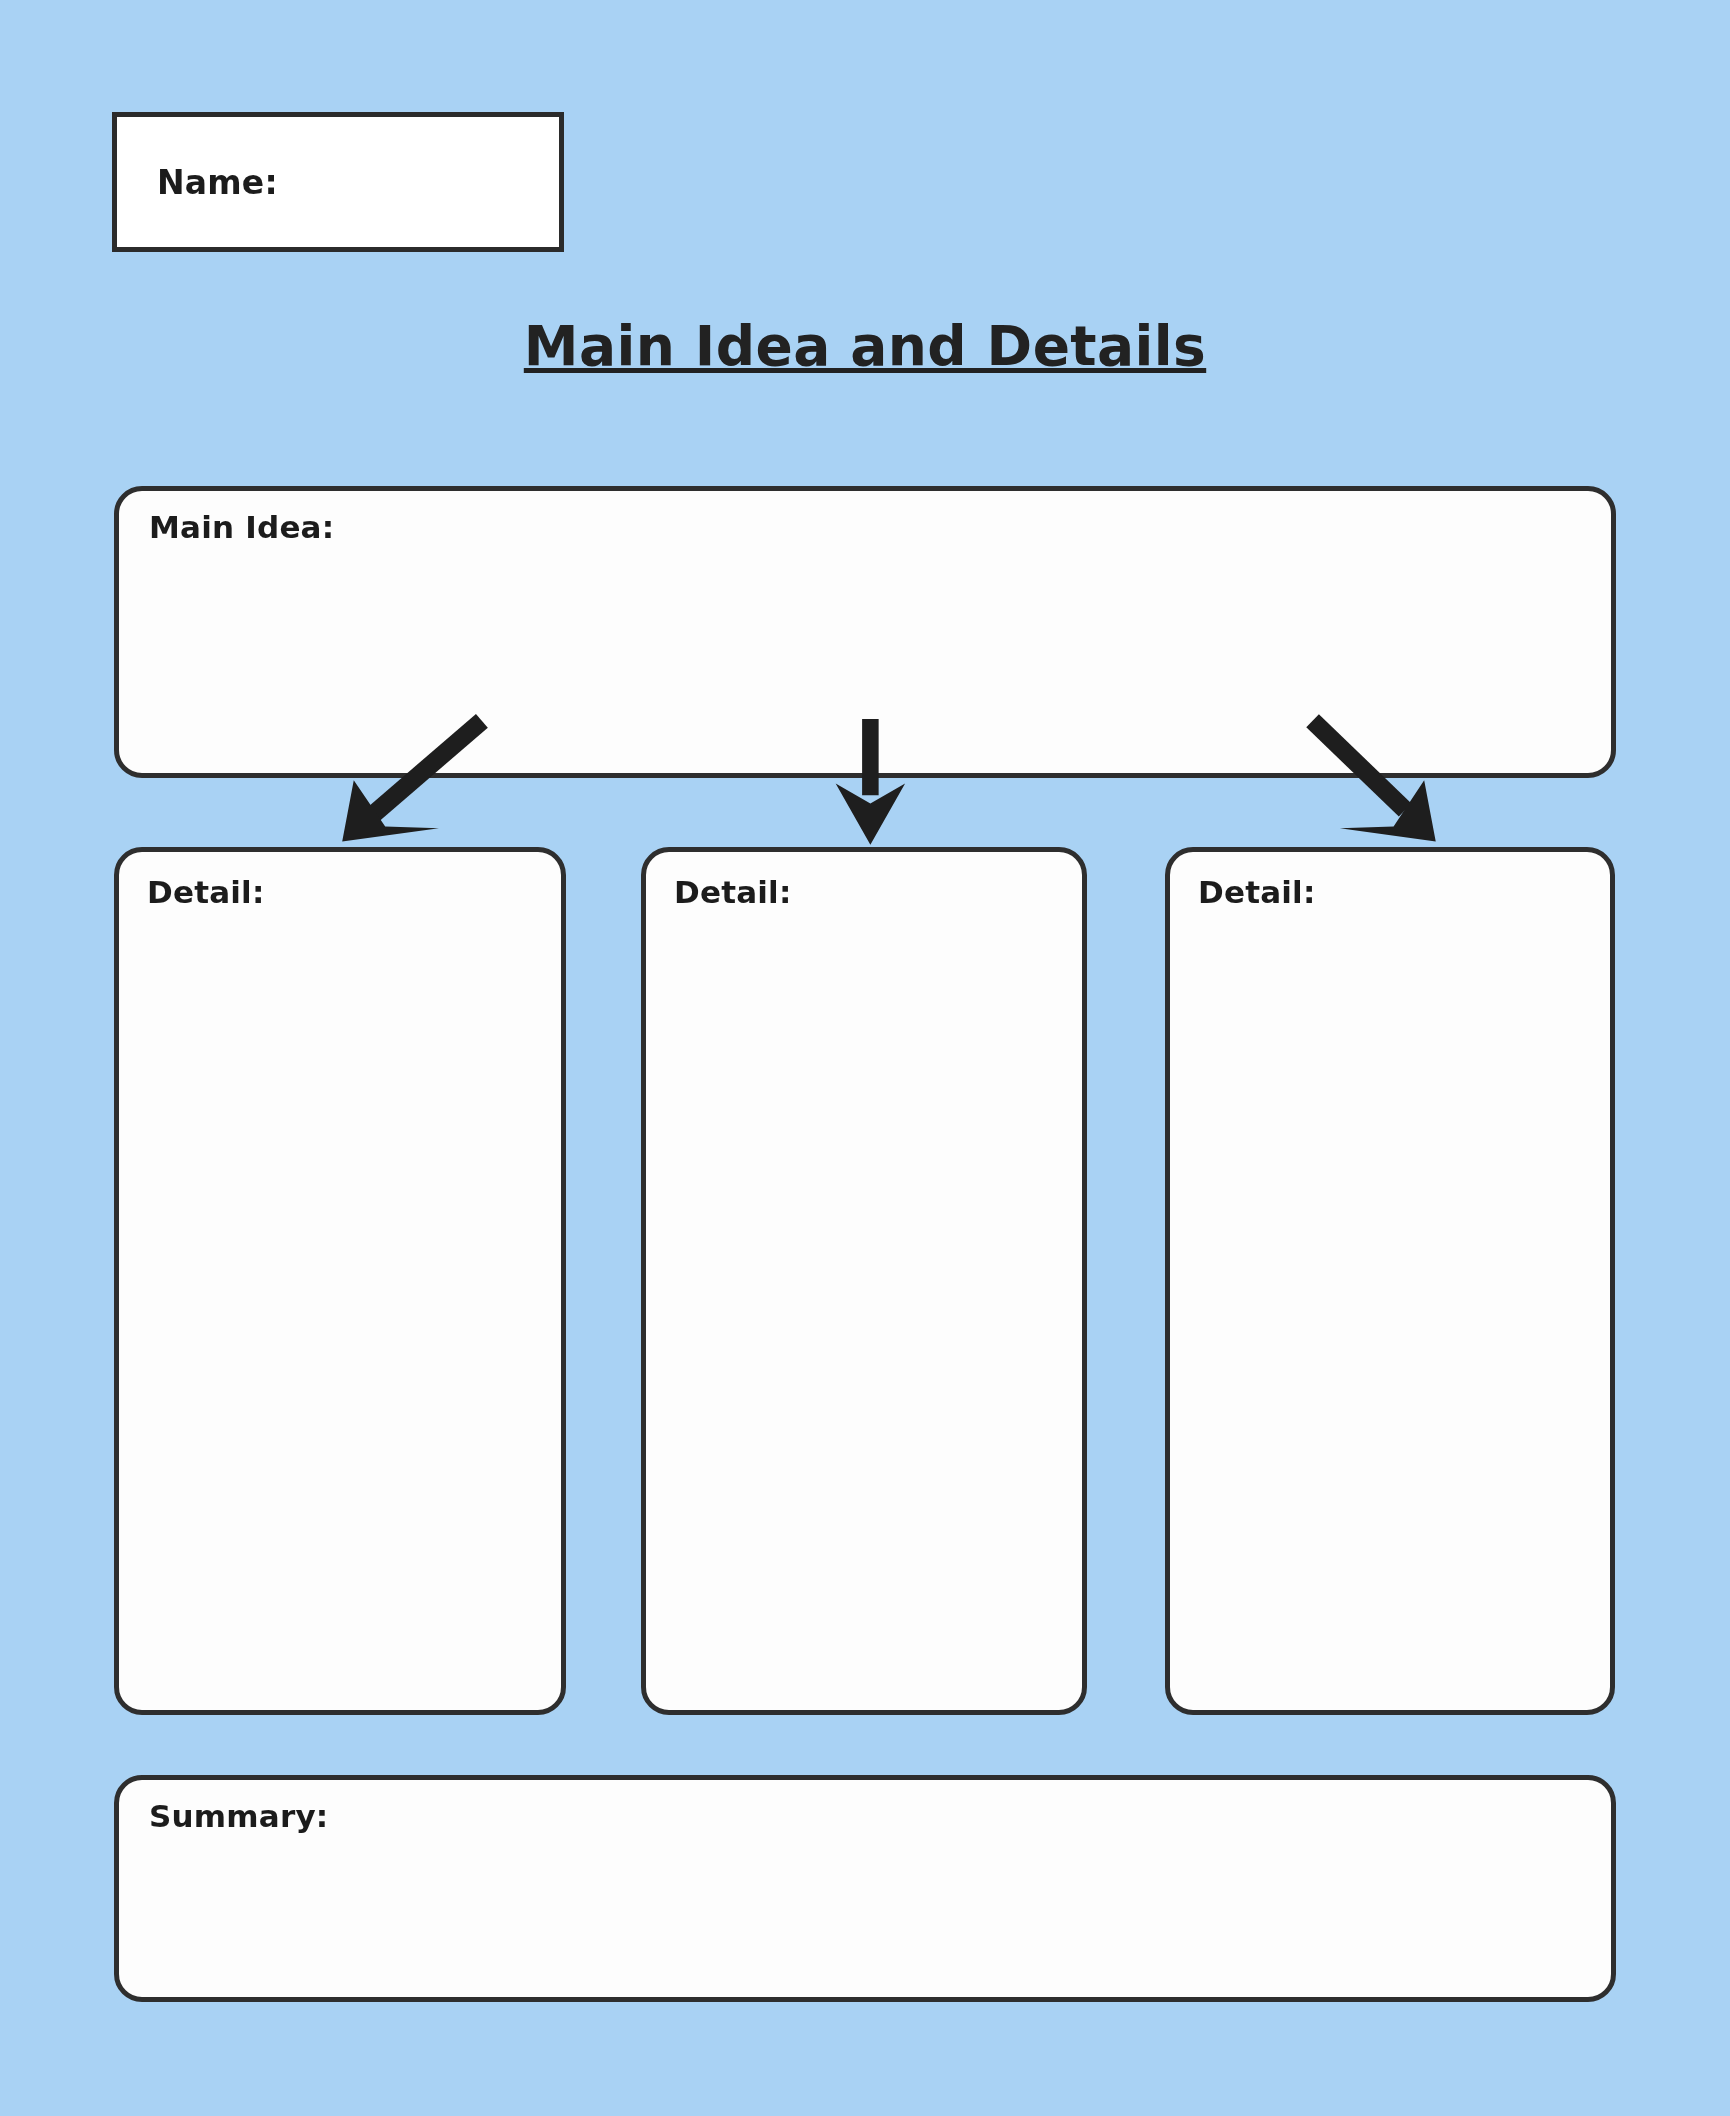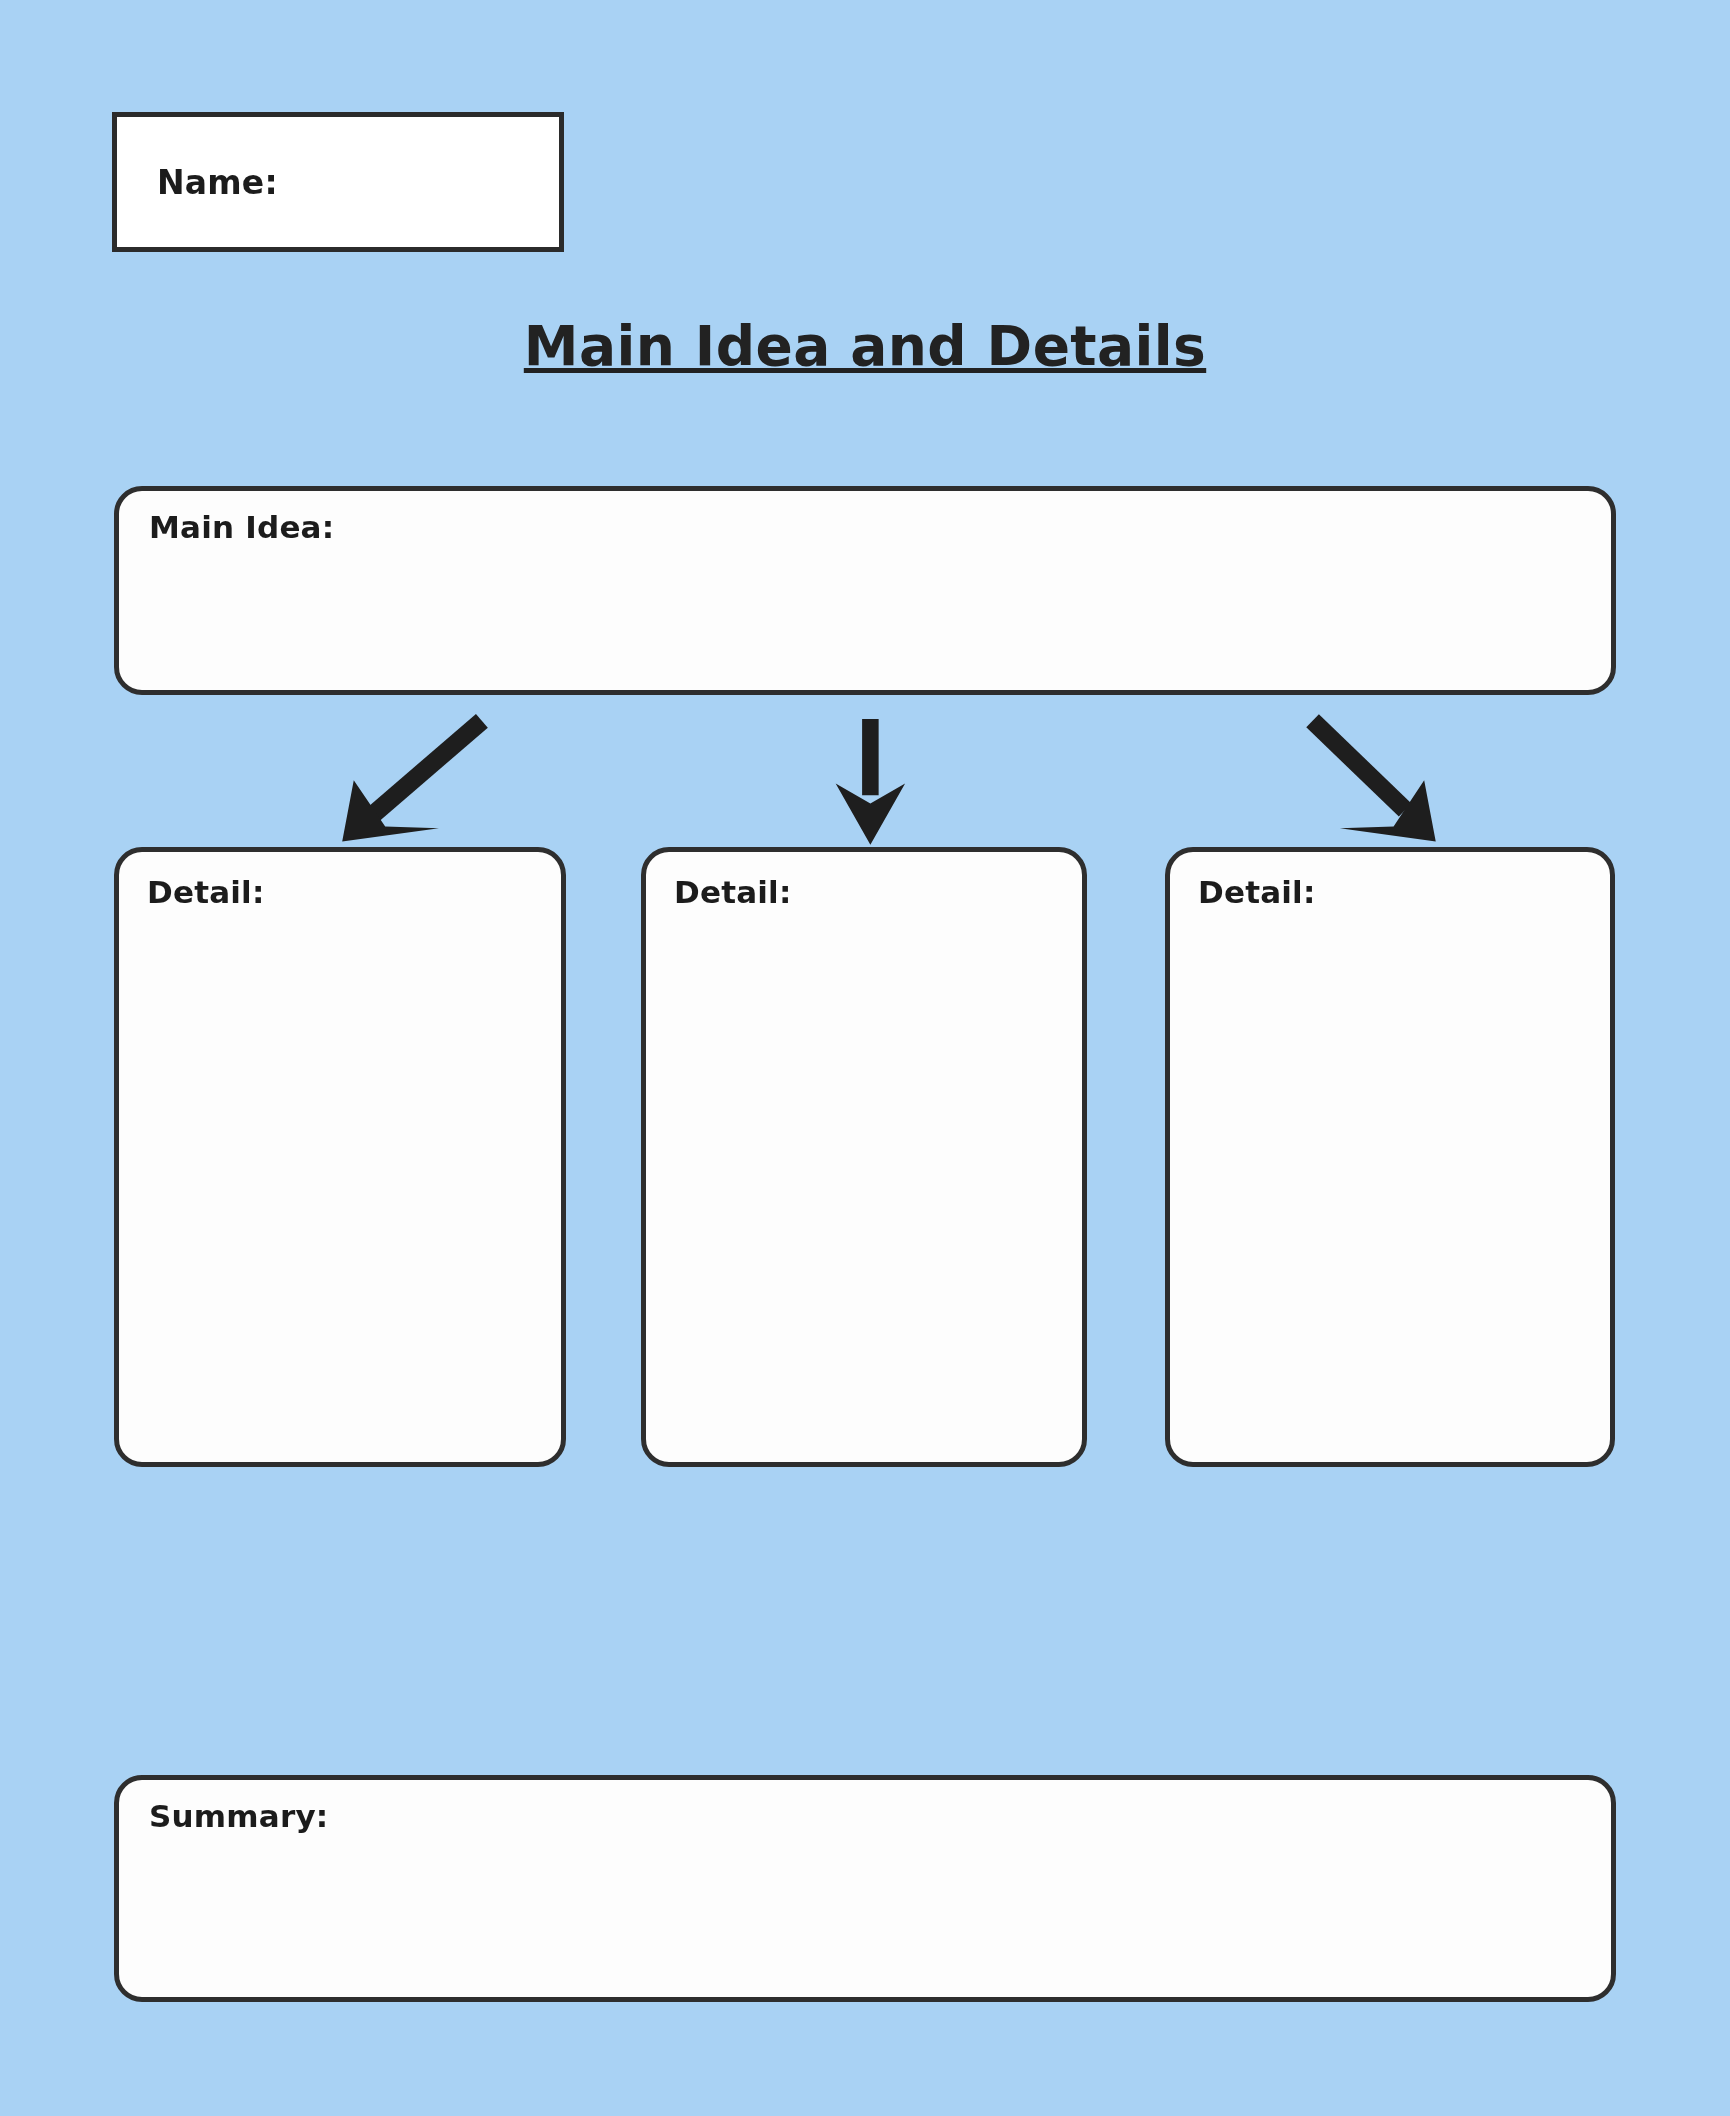--- a/index.html
+++ b/index.html
@@ -74,27 +74,27 @@
     color: #1c1c1c;
     letter-spacing: 0.2px;
     white-space: nowrap;
   }
 
   
   .main-idea-box {
     left: 114px;
     top: 486px;
     width: 1502px;
-    height: 209px;
+    height: 292px;
   }
 
   
   .detail-box {
     top: 847px;
-    height: 620px;
+    height: 868px;
   }
   .detail-box-1 { left: 114px;  width: 452px; }
   .detail-box-2 { left: 641px;  width: 446px; }
   .detail-box-3 { left: 1165px; width: 450px; }
   .detail-box .field-label {
     left: 28px;
     top: 21.5px;
   }
 
   

